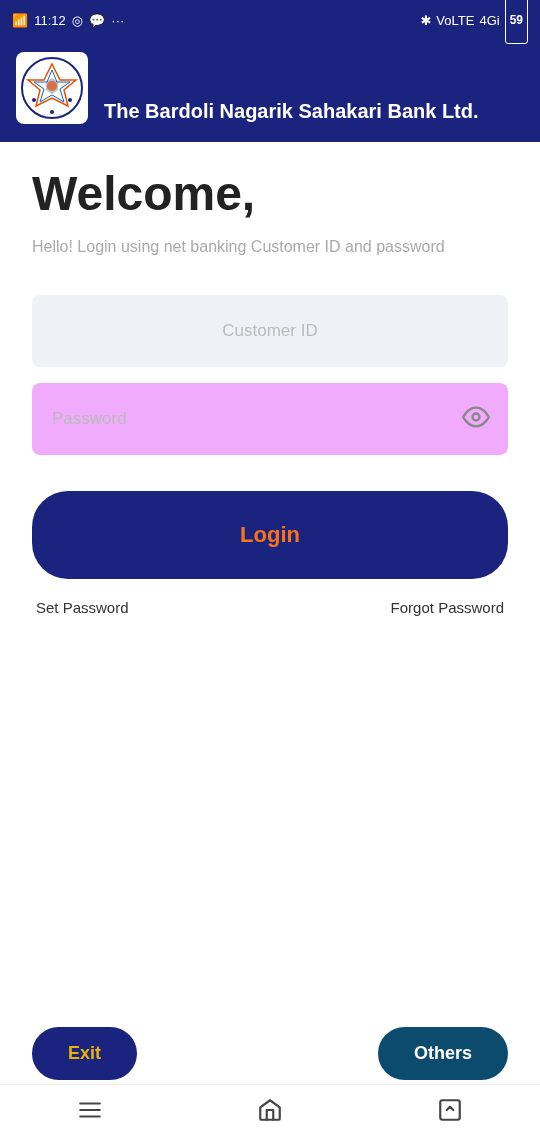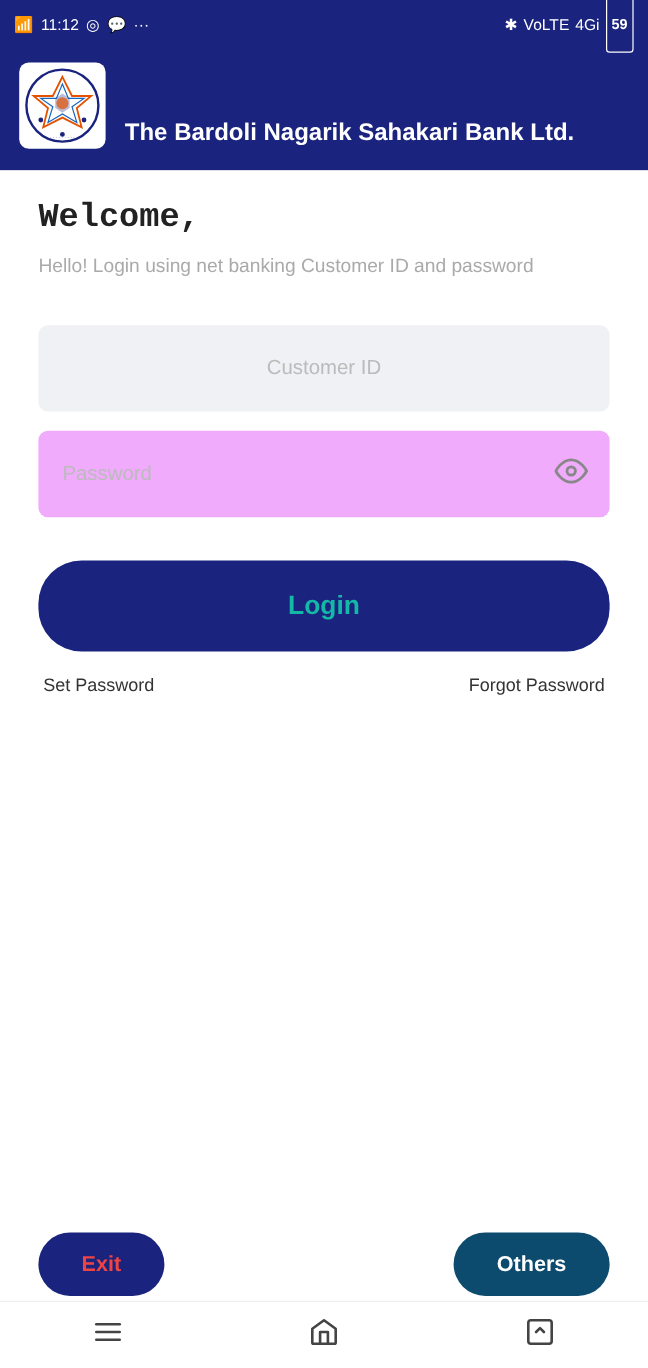--- a/index.html
+++ b/index.html
@@ -93,25 +93,24 @@
       flex: 1;
     }
 
     .version-text {
       color: #888;
       font-size: 14px;
       margin-bottom: 16px;
     }
 
     .welcome-text {
-      font-size: 28px;
+      font-size: 48px;
       font-weight: bold;
       color: #222;
       margin-bottom: 14px;
-      font-family: Liberation Mono, monospace;
     }
 
     .subtitle-text {
       color: #aaa;
       font-size: 16px;
       line-height: 1.5;
       margin-bottom: 36px;
     }
 
     
@@ -159,23 +158,23 @@
       right: 18px;
       top: 50%;
       transform: translateY(-50%);
       cursor: pointer;
       color: #888;
     }
 
     
     .login-button {
       width: 100%;
-      height: 76px;
+      height: 88px;
       background: #1a237e;
-      color: #14b8a6;
+      color: #f97316;
       border: none;
       border-radius: 36px;
       font-size: 22px;
       font-weight: bold;
       cursor: pointer;
       margin-bottom: 20px;
     }
 
     
     .links-row {
@@ -197,21 +196,21 @@
       bottom: 60px;
       left: 0;
       right: 0;
       display: flex;
       justify-content: space-between;
       padding: 0 32px;
     }
 
     .exit-button {
       background: #1a237e;
-      color: #ef4444;
+      color: #eab308;
       border: none;
       border-radius: 30px;
       padding: 16px 36px;
       font-size: 18px;
       font-weight: bold;
       cursor: pointer;
     }
 
     .others-button {
       background: #0c4a6e;

